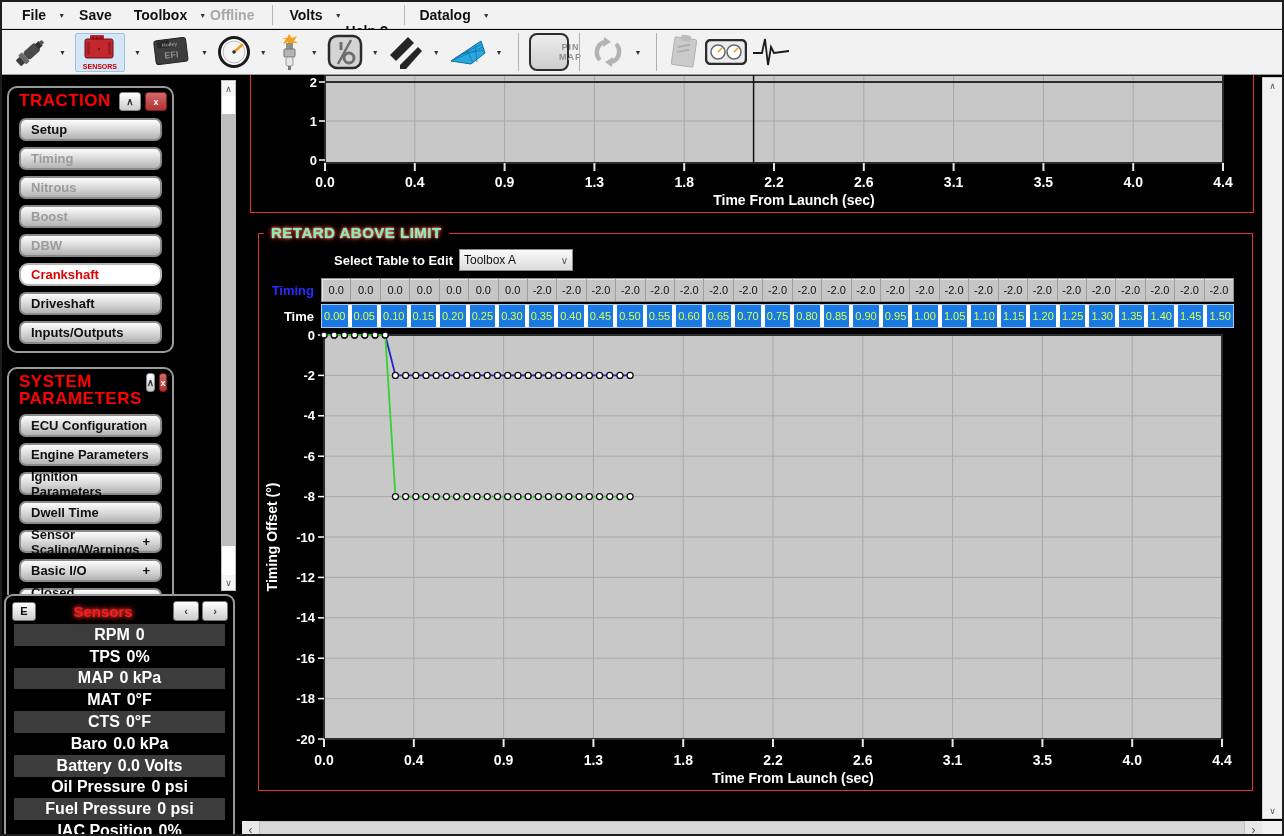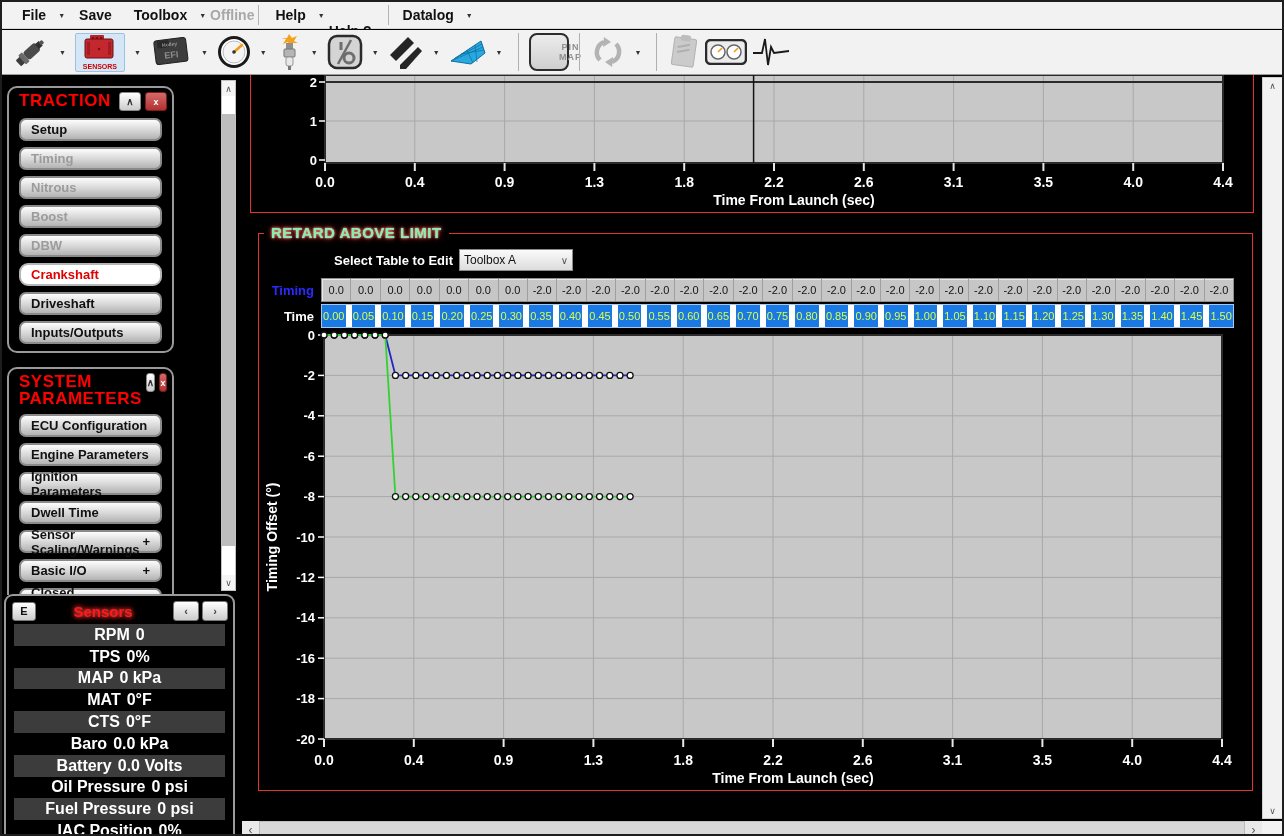--- a/index.html
+++ b/index.html
@@ -74,21 +74,21 @@
   .dropdown .dd-chev{margin-left:auto;font-size:10px;color:#555;}
   .rowlabel{position:absolute;left:0;width:55px;text-align:right;font-size:13px;font-weight:bold;}
   .timing-lab{top:49px;color:#2a2aff;}
   .time-lab{top:75px;color:#fff;}
   .trow{position:absolute;left:62px;width:913px;height:24px;display:flex;box-sizing:border-box;}
   .trow1{top:44px;background:#c6c6c6;border:1px solid #8f8f8f;box-shadow:inset 1px 1px 0 #e8e8e8;}
   .trow2{top:70px;background:#1b79e4;border:1px solid #a9c8ef;}
   .tcell{flex:1;text-align:center;line-height:22px;font-size:11px;}
   .trow1 .tcell{color:#111;border-right:1px solid #9f9f9f;}
   .trow1 .tcell:last-child{border-right:none;}
-  .trow2 .tcell{color:#d6ff4d;border-right:6px solid #ffffff;}
+  .trow2 .tcell{color:#d6ff4d;border-right:4px solid #ffffff;}
   .trow2 .tcell:last-child{border-right:none;}
   
   .vscroll{position:absolute;left:1020px;top:2px;width:21px;height:742px;background:#f2f2f2;border:1px solid #cfcfcf;box-sizing:border-box;}
   .vscroll .scroll-arrow{background:#f2f2f2;width:19px;}
   .hscroll{position:absolute;left:0px;top:746px;width:1020px;height:17px;background:#e9e9e9;}
   .h-arrow{position:absolute;top:0;width:17px;height:17px;display:flex;align-items:center;justify-content:center;
            font-size:12px;color:#555;background:#e9e9e9;}
   .h-thumb{position:absolute;left:17px;top:0;width:986px;height:17px;background:#d8d8d8;border:1px solid #bdbdbd;box-sizing:border-box;}
   .corner{position:absolute;left:1020px;top:746px;width:24px;height:17px;background:#f2f2f2;}
   svg text{font-family:"Liberation Sans",sans-serif;}
@@ -102,26 +102,26 @@
         <span>File</span>
         <span class="menu-caret">▼</span>
       </div>
       <div class="menu-item" style="margin-right: 22px;">
         <span>Save</span>
       </div>
       <div class="menu-item" style="margin-right: 4px;">
         <span>Toolbox</span>
         <span class="menu-caret">▼</span>
       </div>
-      <div class="menu-item disabled" style="">
+      <div class="menu-item disabled" style="margin-right: 14px;">
         <span>Offline</span>
       </div>
       <div class="menu-sep" style="margin-right: 16px;"></div>
       <div class="menu-item" style="margin-right: 4px;">
-        <span>Help</span>
+        <span>Volts</span>
         <span class="menu-caret">▼</span>
       </div>
       <div class="menu-item" style="margin-right: 12px; margin-top: 32px;">
         <span>Help ?</span>
       </div>
       <div class="menu-sep" style="margin-right: 14px;"></div>
       <div class="menu-item" style="margin-right: 0px;">
         <span>Datalog</span>
         <span class="menu-caret">▼</span>
       </div>

